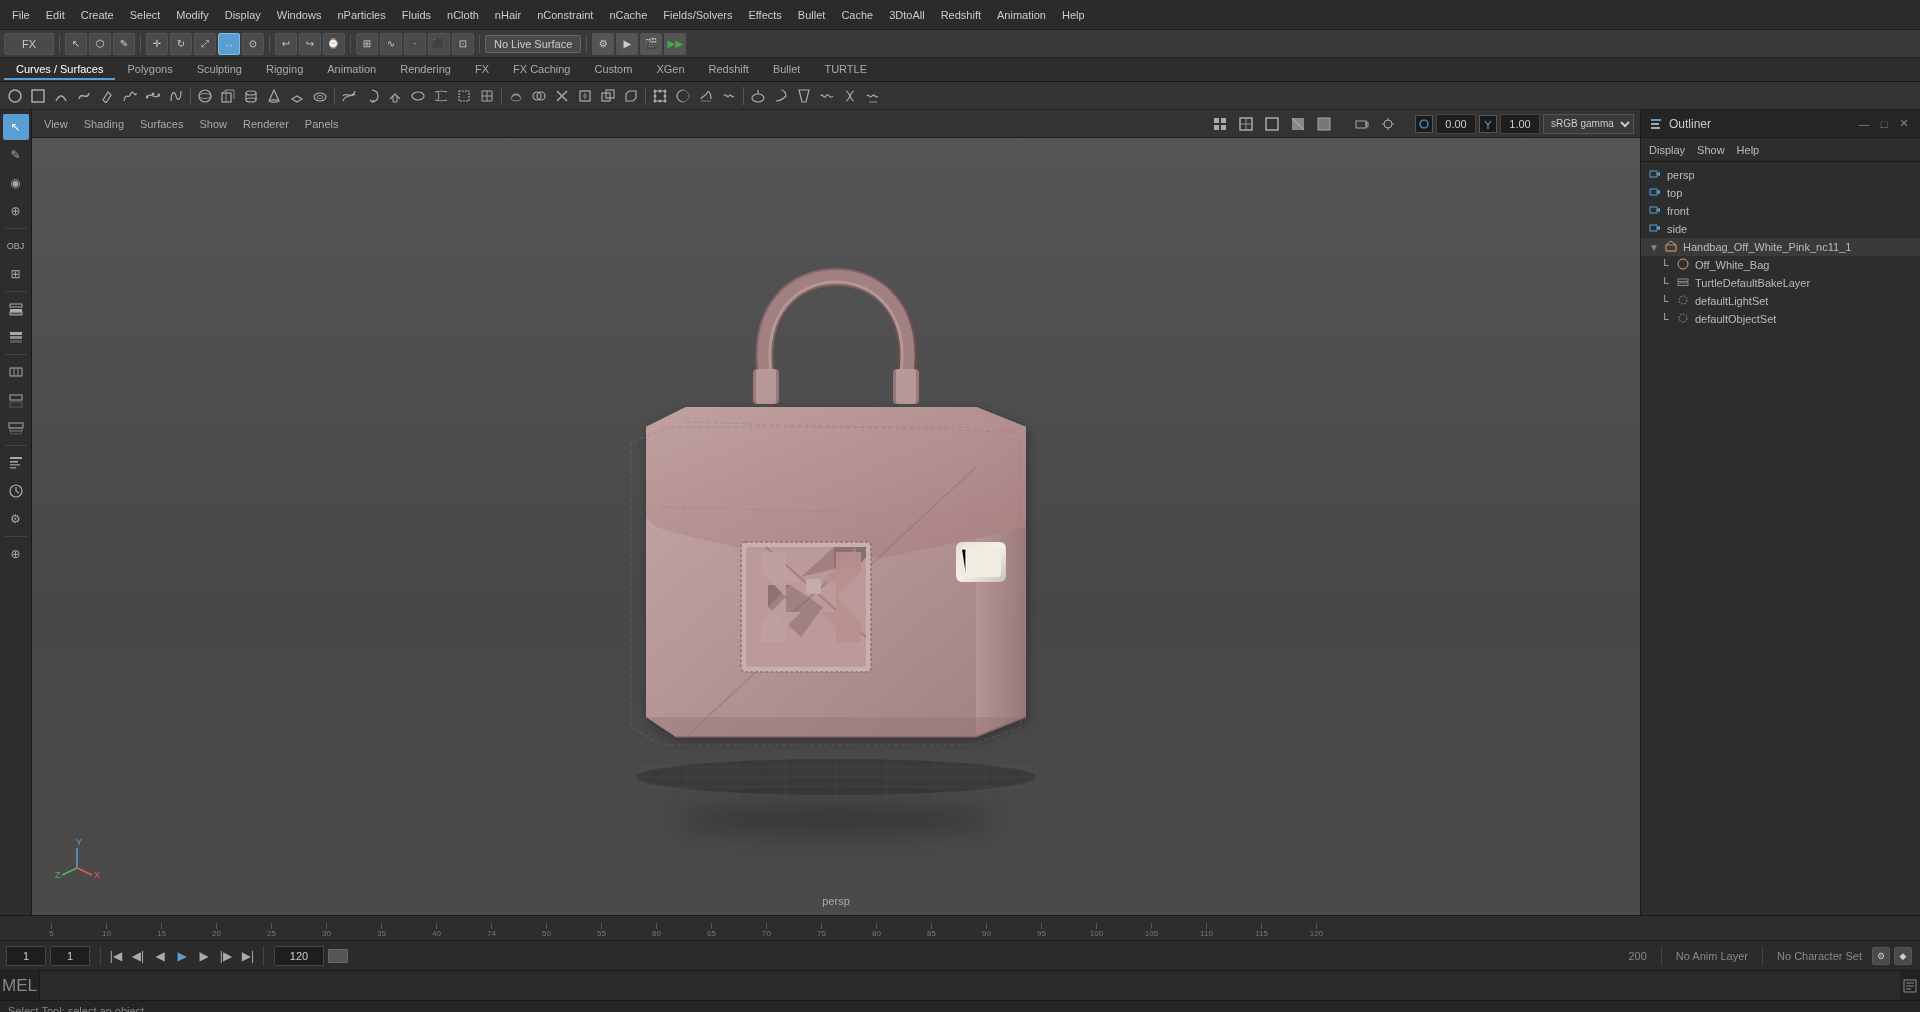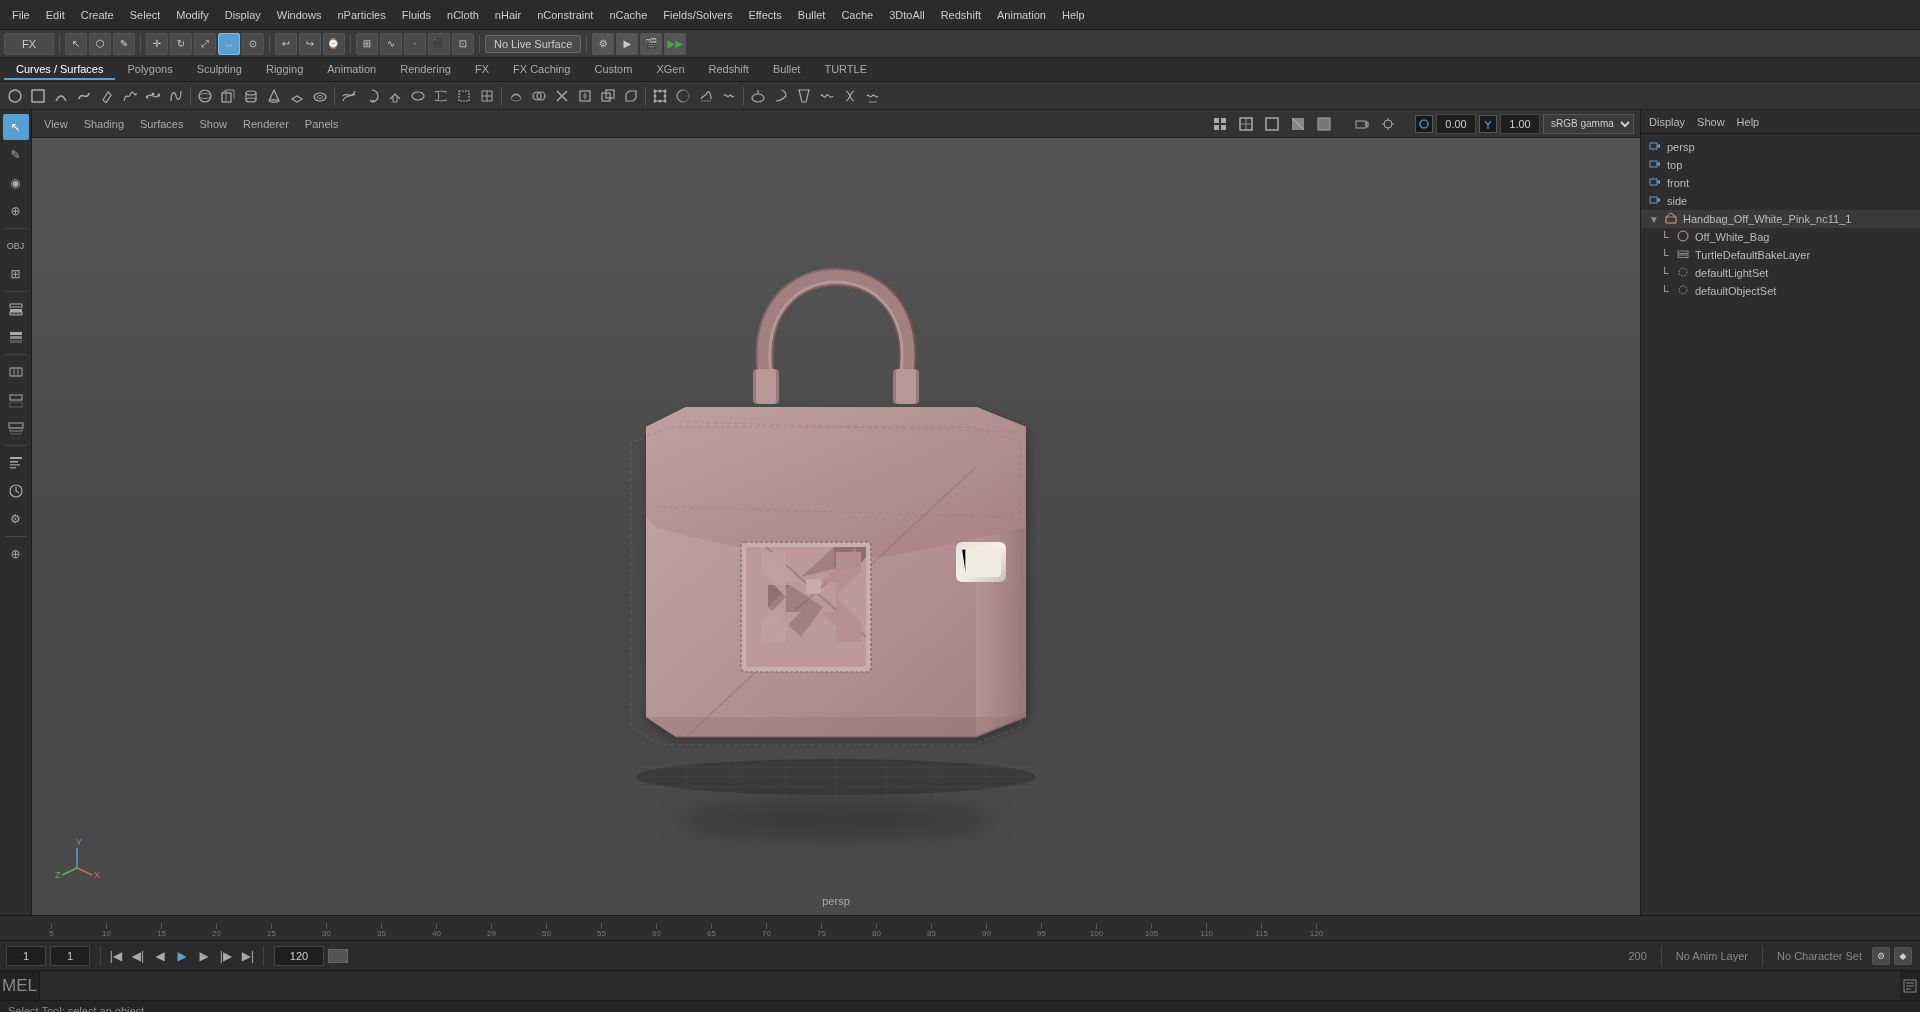--- a/index.html
+++ b/index.html
@@ -888,20 +888,35 @@
           <line x1="25" y1="35" x2="10" y2="42" stroke="#5ab05a" stroke-width="1.5"></line>
           <text x="24" y="12" fill="#5a9fd4" font-size="9">Y</text>
           <text x="42" y="45" fill="#e05a5a" font-size="9">X</text>
           <text x="3" y="45" fill="#5ab05a" font-size="9">Z</text>
         </svg>
       </div>
     </div>
   </div>
 
   <div id="right-panel">
+    <div id="outliner-header">
+      <div class="outliner-title">
+        <svg width="14" height="14">
+            <rect x="2" y="2" width="10" height="2" fill="#5a9fd4"></rect>
+            <rect x="2" y="6" width="8" height="2" fill="#aaa"></rect>
+            <rect x="2" y="10" width="9" height="2" fill="#aaa"></rect>
+          </svg>
+        <span>Outliner</span>
+      </div>
+      <div class="outliner-controls">
+        <div class="ctrl-btn">—</div>
+        <div class="ctrl-btn">□</div>
+        <div class="ctrl-btn">✕</div>
+      </div>
+    </div>
     <div id="outliner-menu">
       <div class="out-menu">Display</div>
       <div class="out-menu">Show</div>
       <div class="out-menu">Help</div>
     </div>
     <div id="outliner-body">
 
       <div class="out-item">
         <span class="out-icon out-cam">
           <svg width="12" height="12">
@@ -1026,21 +1041,21 @@
     <div class="timeline-tick">
         <div class="timeline-tick-line"></div>
         <span>35</span>
       </div>
     <div class="timeline-tick">
         <div class="timeline-tick-line"></div>
         <span>40</span>
       </div>
     <div class="timeline-tick">
         <div class="timeline-tick-line"></div>
-        <span>29</span>
+        <span>74</span>
       </div>
     <div class="timeline-tick">
         <div class="timeline-tick-line"></div>
         <span>50</span>
       </div>
     <div class="timeline-tick">
         <div class="timeline-tick-line"></div>
         <span>55</span>
       </div>
     <div class="timeline-tick">

